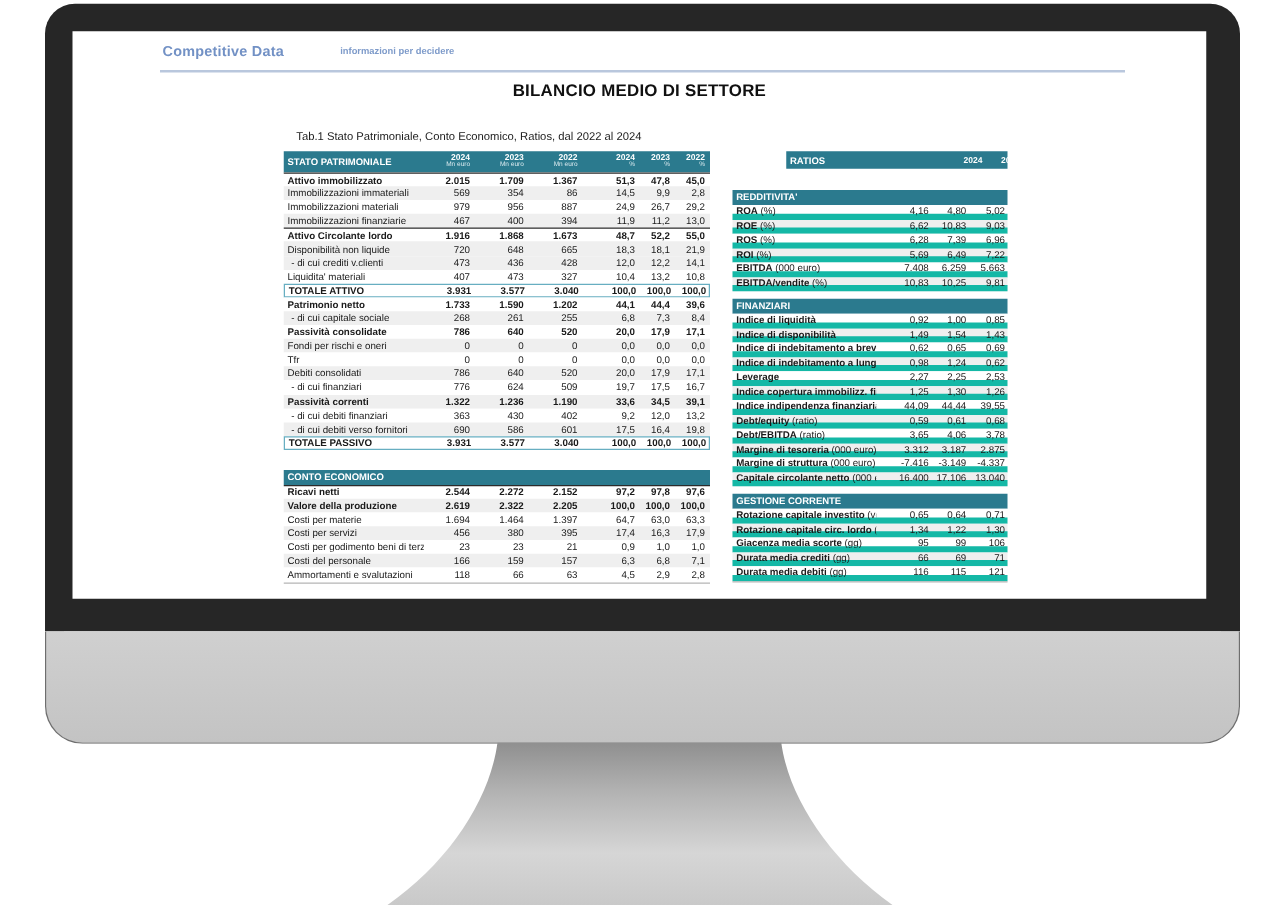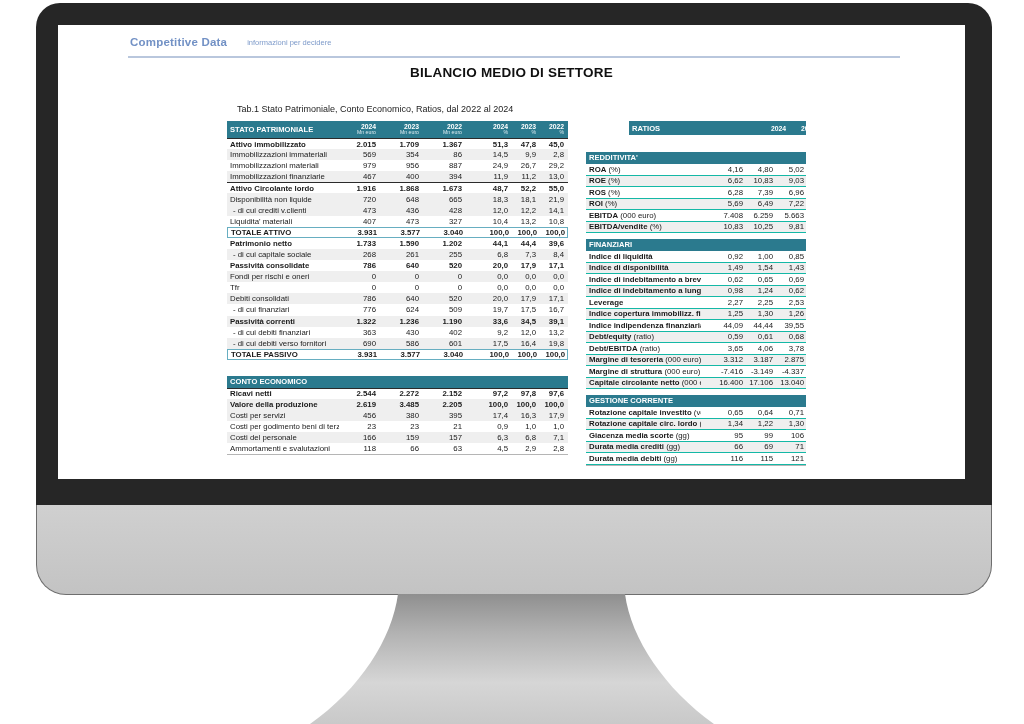--- a/index.html
+++ b/index.html
@@ -11,23 +11,23 @@
   
   .bezel{position:absolute;left:36px;top:3px;width:956px;height:502px;
     background:#262626;border-radius:24px 24px 0 0;}
   .chin{position:absolute;left:36px;top:505px;width:956px;height:90px;
     background:linear-gradient(#d0d0d0,#c3c3c3);
     border:1px solid #6e6e6e;border-top:none;border-radius:0 0 30px 30px;box-sizing:border-box;}
   .stand{position:absolute;left:280px;top:594px;width:464px;height:130px;}
   .screen{position:absolute;left:58px;top:25px;width:907px;height:454px;background:#ffffff;overflow:hidden;}
 
   
-  .logo{position:absolute;left:72px;top:11px;display:flex;align-items:center;gap:20px;white-space:nowrap;}
+  .logo{position:absolute;left:72px;top:11px;display:flex;align-items:flex-start;gap:9px;white-space:nowrap;}
   .brand{font-size:11.5px;font-weight:bold;color:#7291c5;letter-spacing:.2px;}
-  .tagline{font-size:7.5px;font-weight:normal;color:#7e9bca;}
+  .tagline{font-size:7.5px;font-weight:bold;color:#7e9bca;margin-left:36px;}
   .rule{position:absolute;left:70px;top:31px;width:772px;height:2px;background:#b9c7dd;}
   .title{position:absolute;left:0;top:40px;width:100%;text-align:center;
     font-size:13.5px;font-weight:bold;color:#101010;letter-spacing:.2px;}
   .subtitle{position:absolute;left:179px;top:79px;font-size:9px;color:#1c1c1c;}
 
   
   .sp-col{position:absolute;left:169px;top:96px;width:341px;}
   .ratios-col{position:absolute;left:528px;top:96px;width:220px;}
 
   
@@ -38,21 +38,21 @@
   .sp-head .yc .y{font-size:6.8px;display:block;}
   .sp-head .yc .u{font-size:5.2px;display:block;font-weight:normal;color:#dcebf0;}
   .sec-bar{height:12px;line-height:12px;font-size:7.6px;padding-left:3px;}
   .rat-head{display:grid;grid-template-columns:115px 44px 30px 31px;height:14px;align-items:center;margin-left:43px;}
   .rat-head .t{font-size:7.6px;padding-left:3px;}
   .rat-head .yc{text-align:right;font-size:6.8px;padding-right:2px;}
 
   
   .trow{display:grid;align-items:center;font-size:7.8px;color:#1a1a1a;box-sizing:border-box;background:#fff;}
   .sp-row{grid-template-columns:112px 41px 43px 43px 46px 28px 28px;height:11.1px;}
-  .rat-row{grid-template-columns:115px 44px 30px 31px;height:11.5px;border-bottom:1px solid #14b8a6;}
+  .rat-row{grid-template-columns:115px 44px 30px 31px;height:11.5px;border-bottom:5px solid #14b8a6;}
   .trow .lab{padding-left:3px;white-space:nowrap;overflow:hidden;}
   .trow .num{text-align:right;padding-right:4px;white-space:nowrap;}
   .rat-row .num{padding-right:2px;}
   .trow.stripe{background:#efefef;}
   .trow.bold, .trow.bold .num{font-weight:bold;}
   .trow.topline{border-top:1.5px solid #2b2b2b;}
   .trow.total{font-weight:bold;background:#fff;border:1.6px solid #67aec1;}
   .trow.sub .lab{padding-left:6px;}
   .unit{font-weight:normal;}
   .name{font-weight:bold;}
@@ -305,25 +305,34 @@
           <div class="num">2.544</div>
           <div class="num">2.272</div>
           <div class="num">2.152</div>
           <div class="num">97,2</div>
           <div class="num">97,8</div>
           <div class="num">97,6</div>
         </div>
         <div class="trow sp-row bold stripe">
           <div class="lab">Valore della produzione</div>
           <div class="num">2.619</div>
-          <div class="num">3.485</div>
+          <div class="num">2.322</div>
           <div class="num">2.205</div>
           <div class="num">100,0</div>
           <div class="num">100,0</div>
           <div class="num">100,0</div>
+        </div>
+        <div class="trow sp-row ">
+          <div class="lab">Costi per materie</div>
+          <div class="num">1.694</div>
+          <div class="num">1.464</div>
+          <div class="num">1.397</div>
+          <div class="num">64,7</div>
+          <div class="num">63,0</div>
+          <div class="num">63,3</div>
         </div>
         <div class="trow sp-row  stripe">
           <div class="lab">Costi per servizi</div>
           <div class="num">456</div>
           <div class="num">380</div>
           <div class="num">395</div>
           <div class="num">17,4</div>
           <div class="num">16,3</div>
           <div class="num">17,9</div>
         </div>

